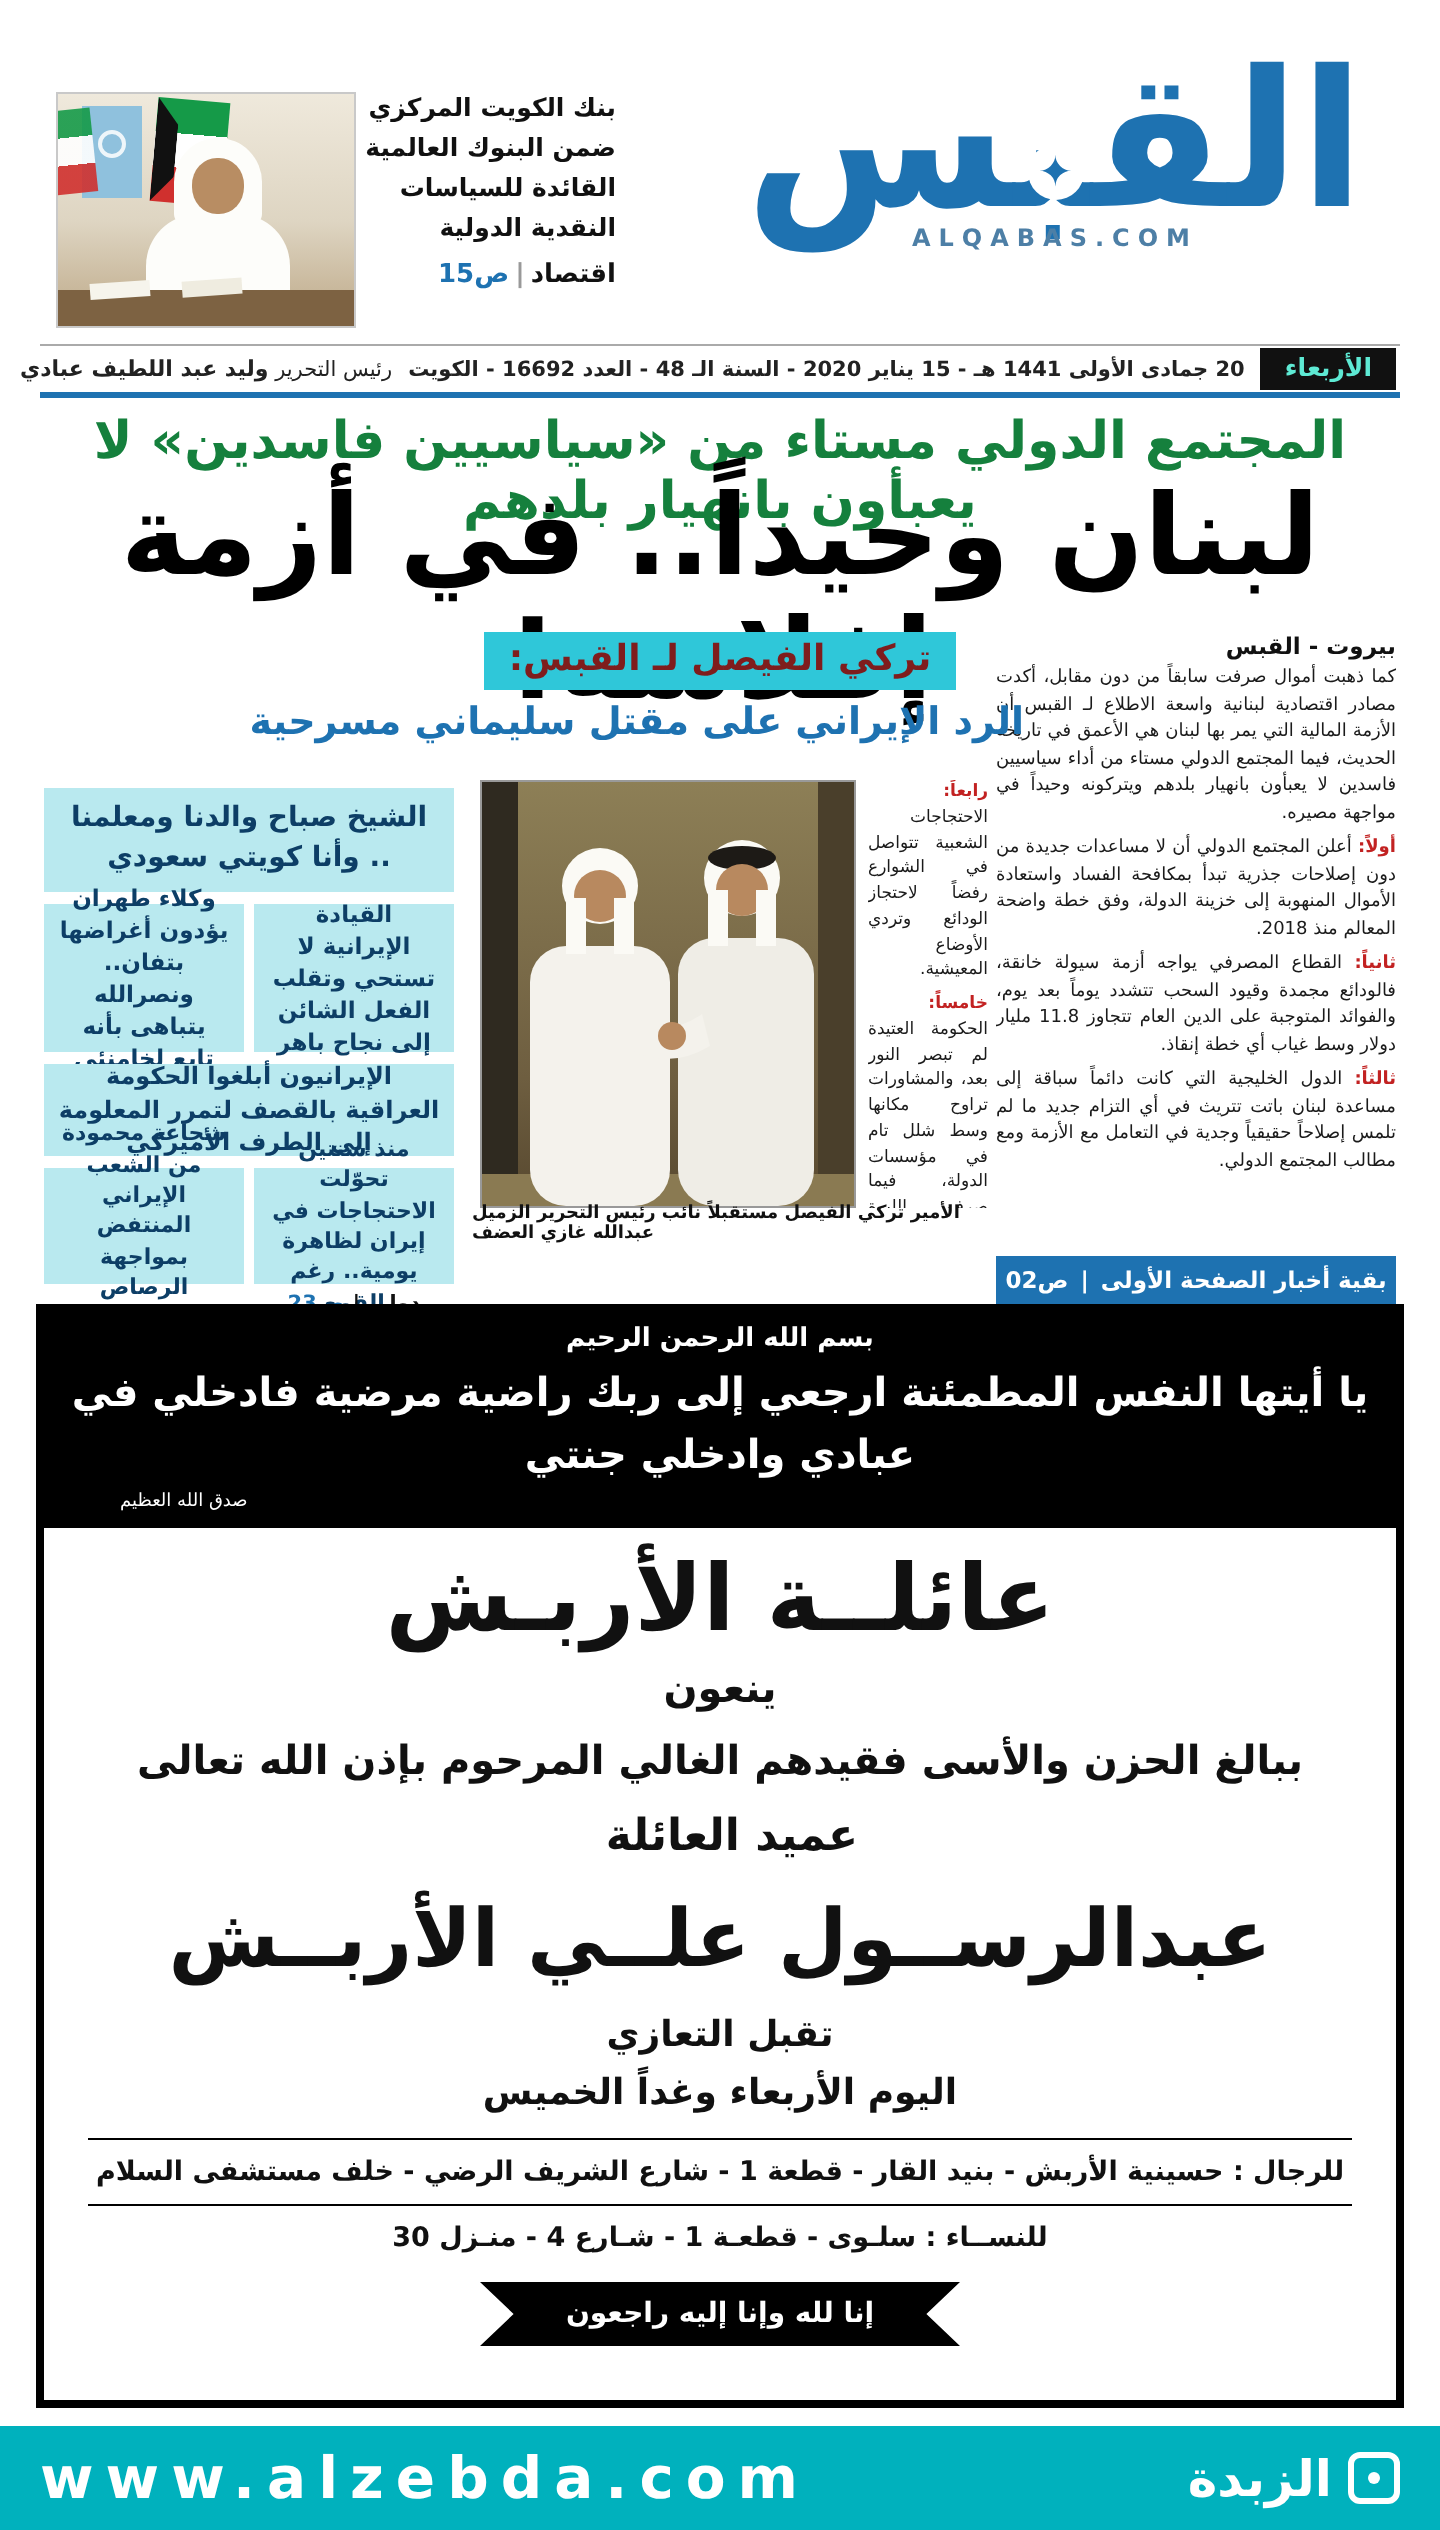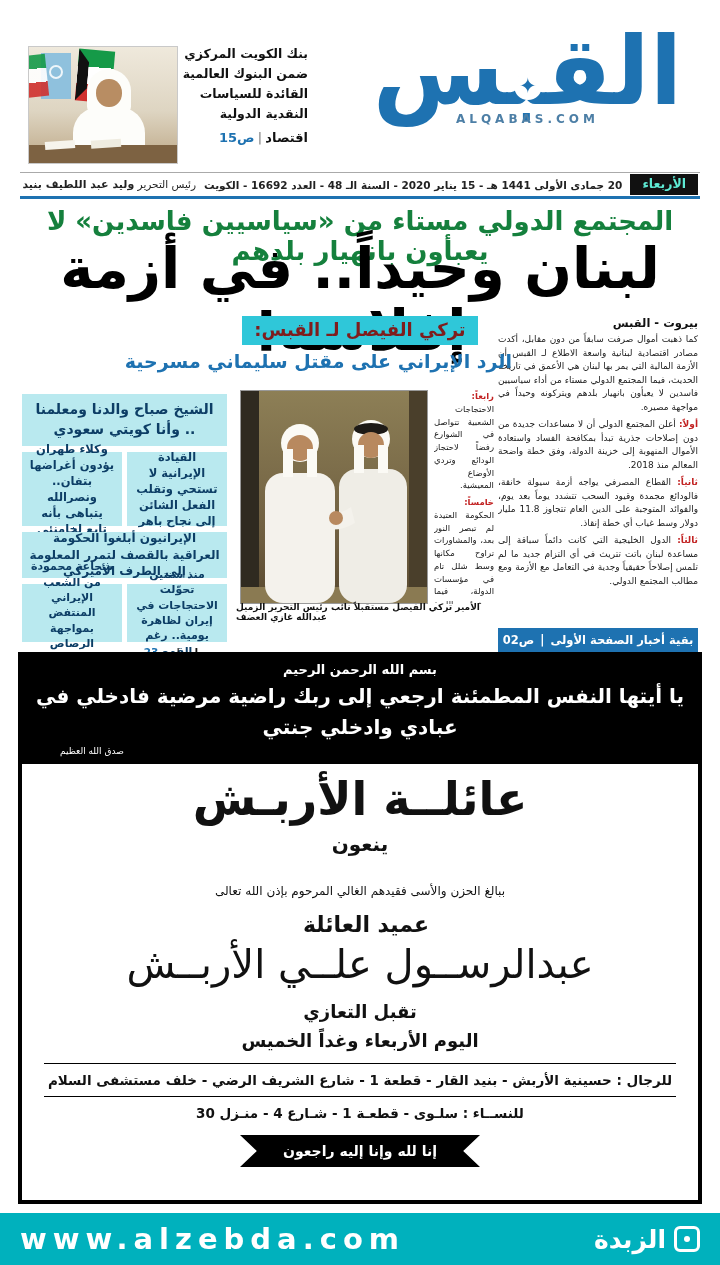--- a/index.html
+++ b/index.html
@@ -95,23 +95,23 @@
 
   
   .obituary { position:absolute; top:652px; left:18px; right:18px; height:552px;
     border:4px solid #000; background:#fff; text-align:center; }
   .quran { background:#000; color:#fff; padding:6px 12px 8px; }
   .bismillah { font-size:13px; font-weight:bold; letter-spacing:1px; }
   .verse { font-size:20px; font-weight:bold; margin-top:4px; line-height:1.55; }
   .sadaqa { font-size:9px; text-align:left; margin-top:3px; padding-left:26px; }
   .family { font-size:46px; font-weight:bold; margin-top:8px; }
   .announce { font-size:20px; font-weight:bold; margin-top:6px; }
-  .intro { font-size:12px; font-weight:normal; margin-top:28px; }
+  .intro { font-size:20px; font-weight:bold; margin-top:12px; }
   .ameed { font-size:22px; font-weight:bold; margin-top:14px;padding-left:12px; }
-  .deceased { font-size:40px; font-weight:normal; margin-top:4px; }
+  .deceased { font-size:40px; font-weight:bold; margin-top:16px; }
   .condolences { font-size:18px; font-weight:bold; margin-top:14px; }
   .days { font-size:18px; font-weight:bold; margin-top:8px; }
   .sep { border:0; border-top:1.5px solid #000; margin:12px 22px 0; }
   .sep2 { border:0; border-top:1.5px solid #000; margin:8px 22px 0; }
   .addr { font-size:13.5px; font-weight:bold; margin-top:8px; }
   .ribbon { margin:14px auto 0; width:240px; height:32px; background:#000; color:#fff;
     display:flex; align-items:center; justify-content:center; font-size:14px; font-weight:bold;
     clip-path:polygon(0 0,100% 0,93% 50%,100% 100%,0 100%,7% 50%); }
 
   
@@ -156,21 +156,21 @@
       <span class="logo-star">✦</span>
       <div class="logo-domain">ALQABAS.COM</div>
     </div>
   </header>
 
   <div class="datebar">
     <span class="day-badge">الأربعاء</span>
     <span class="date-text">20 جمادى الأولى 1441 هـ - 15 يناير 2020 - السنة الـ 48 - العدد 16692 - الكويت</span>
     <span class="editor">
       <span>رئيس التحرير</span>
-      <b>وليد عبد اللطيف بنيد</b>
+      <b>وليد عبد اللطيف عبادي</b>
     </span>
 
   </div>
 
   <div class="kicker">المجتمع الدولي مستاء من «سياسيين فاسدين» لا يعبأون بانهيار بلدهم</div>
   <h1 class="headline" style="margin:0;">لبنان وحيداً.. في أزمة إفلاسه!</h1>
 
   <section class="story">
 
     <div class="col-right">

